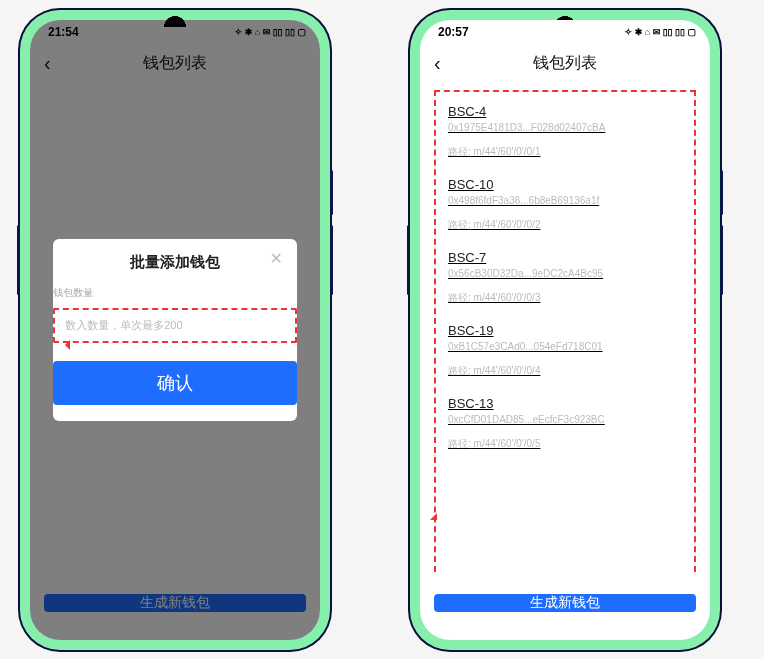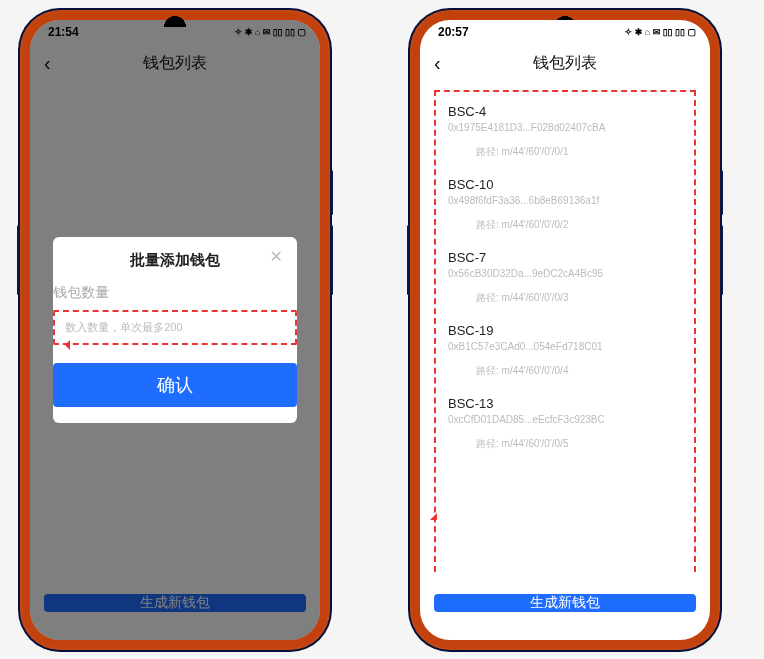--- a/index.html
+++ b/index.html
@@ -7,21 +7,21 @@
       background: #f5f5f5;
       font-family: -apple-system, "PingFang SC", "Microsoft YaHei", sans-serif;
       display: flex;
       gap: 80px;
       padding: 10px 20px;
       justify-content: flex-start;
     }
     .phone {
       width: 310px;
       height: 640px;
-      background: #c2410c;
+      background: #86efac;
       border-radius: 40px;
       padding: 10px;
       position: relative;
       box-shadow: 0 0 0 2px #06103a, inset 0 0 4px rgba(255,255,255,.12);
     }
     .phone::before {
       content: "";
       position: absolute;
       top: -1px;
       left: 50%;
@@ -60,21 +60,21 @@
     .navbar {
       height: 38px;
       display: flex;
       align-items: center;
       justify-content: center;
       position: relative;
     }
     .nav-back { position: absolute; left: 14px; font-size: 20px; color:#111; }
     .nav-title { font-size: 16px; font-weight:500; color:#111; }
 
-    .content { flex:1; padding:8px 14px 12px; overflow:hidden; }
+    .content { flex:1; padding:8px 14px 12px; overflow:hidden;text-decoration:underline; }
 
     
     .overlay {
       position: absolute;
       inset: 10px;
       border-radius: 30px;
       background: rgba(0,0,0,.5);
       display:flex;
       align-items:center;
       justify-content:center;
@@ -85,21 +85,21 @@
 
     .modal {
       width: 84%;
       background:#fff;
       border-radius:6px;
       padding:14px 0 16px;
       position:relative;
     }
     .modal-title { text-align:center; font-size:15px; font-weight:600; color:#222; }
     .modal-close { position:absolute; top:10px; right:14px; font-size:16px; color:#bbb; }
-    .modal-sub { margin-top:14px; font-size:14px; color:#aaa; }
+    .modal-sub { margin-top:14px; font-size:10px; color:#aaa; }
     .modal-input {
       margin-top:8px;
       border:2px dashed #e33;
       padding:8px 10px;
       font-size:11px;
       color:#bbb;
       border-radius:2px;
     }
     .modal-btn {
       margin-top:18px;
@@ -136,21 +136,21 @@
       padding:6px 10px 0;
       height:100%;
       display:flex;
       flex-direction:column;
       gap:3px;
     }
     .card { padding:6px 2px 8px; }
     .card + .card { border-top:1px solid rgba(0,0,0,0); }
     .card-title { font-size:13px; color:#222; font-weight:500; }
     .card-addr  { font-size:10px; color:#bbb; margin-top:3px; }
-    .card-path  { font-size:10px; color:#bbb; margin-top:12px;margin-left:28px; }
+    .card-path  { font-size:10px; color:#bbb; margin-top:12px; }
     .path-lbl   { color:#bbb; }
   </style>
 </head>
 <body>
 
 <div class="phone">
   <span class="phone-btn-r"></span>
     <span class="phone-btn-r2"></span>
     <span class="phone-btn-l"></span>
   <div class="screen bg-screen">

